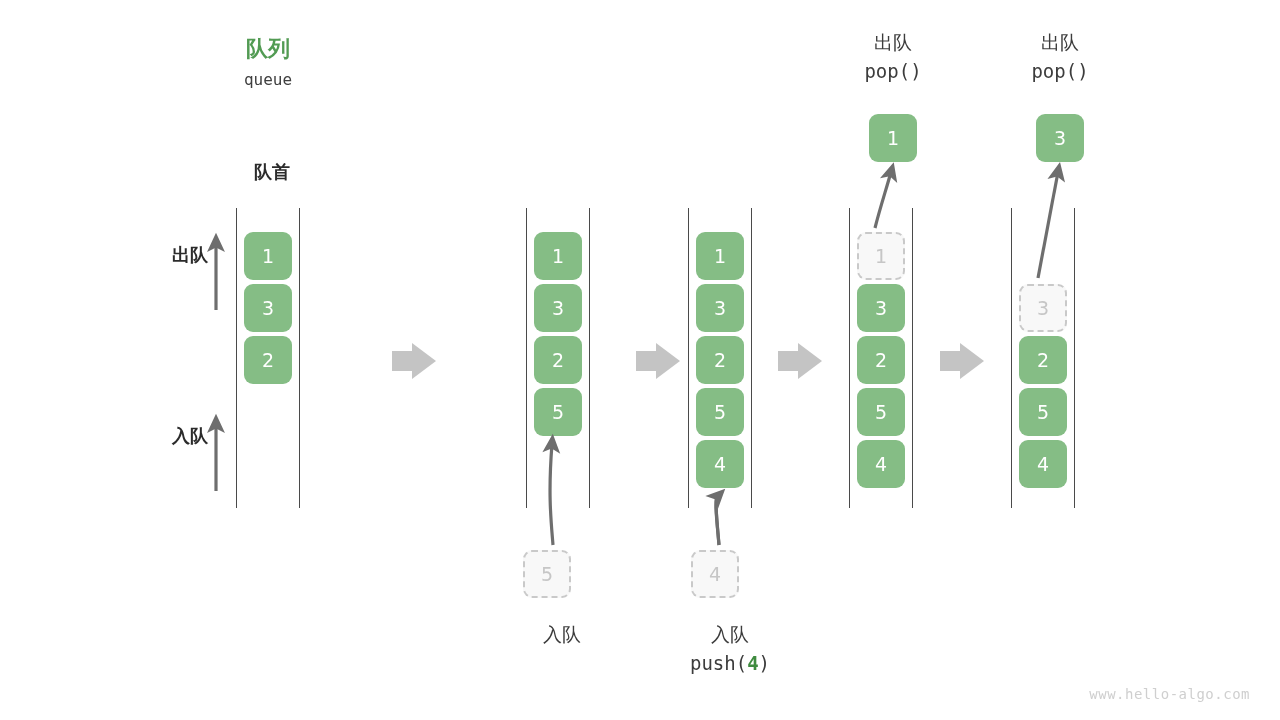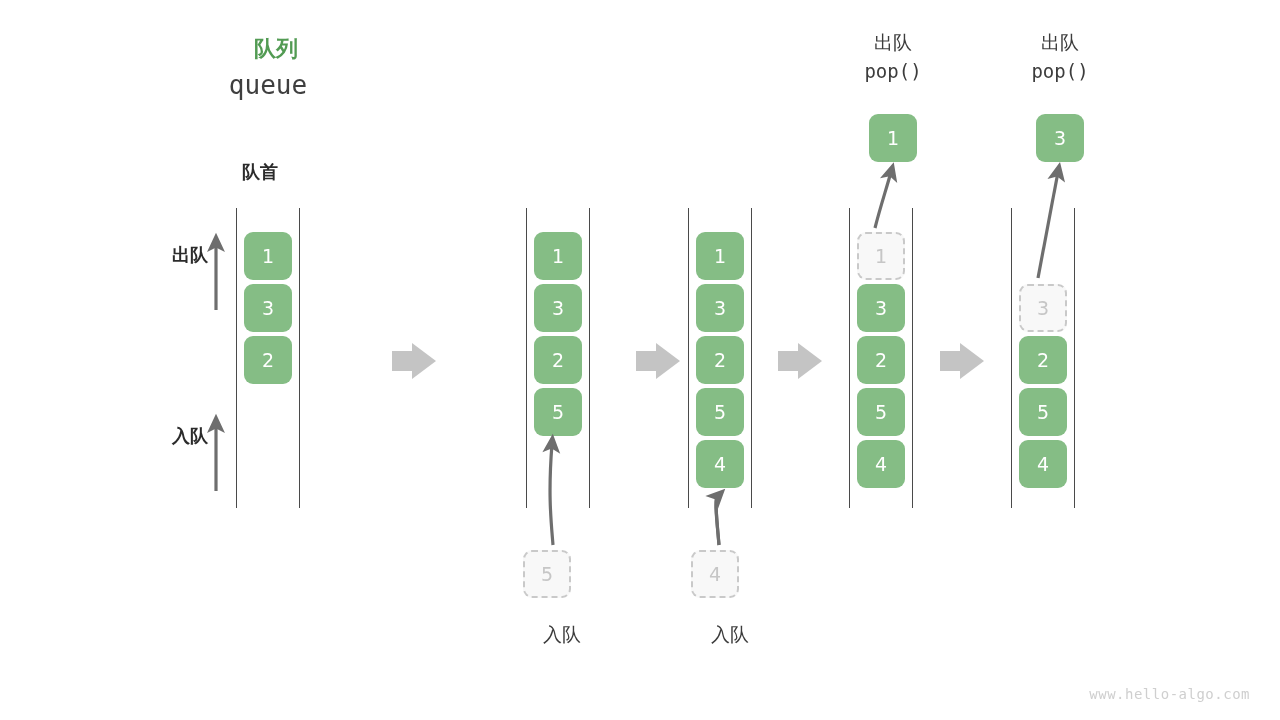--- a/index.html
+++ b/index.html
@@ -26,21 +26,21 @@
   .title-cn {
     position: absolute;
     font-size: 22px;
     font-weight: bold;
     color: #529b53;
     text-align: center;
     white-space: nowrap;
   }
   .title-en {
     position: absolute;
-    font-size: 26px;
+    font-size: 16px;
     font-family: "DejaVu Sans Mono", "Liberation Mono", monospace;
     color: #3f3f3f;
     text-align: center;
     white-space: nowrap;
   }
   .edge-label {
     position: absolute;
     font-size: 18px;
     font-weight: bold;
     color: #2b2b2b;
@@ -148,24 +148,24 @@
     width: 1280px;
     height: 720px;
     pointer-events: none;
   }
 </style>
 </head>
 <body>
 
 <div class="stage">
 
-  <div class="title-cn" style="left:176px; top:34px; width:200px;">队列</div>
+  <div class="title-cn" style="left:168px; top:34px; width:200px;">队列</div>
   <div class="title-en" style="left:168px; top:70px; width:200px;">queue</div>
 
-  <div class="edge-label" style="left:160px; top:160px; width:200px;">队首</div>
+  <div class="edge-label" style="left:172px; top:160px; width:200px;">队首</div>
 
   <div class="edge-label" style="left:118px; top:243px; width:90px; text-align:right;">出队</div>
   <div class="edge-label" style="left:118px; top:424px; width:90px; text-align:right;">入队</div>
 
   <div class="op-label" style="left:793px; top:28px;">
     <span class="cn">出队</span>
     <span class="code"><span>pop(</span><span class="arg"></span><span>)</span></span>
   </div>
 
   <div class="op-label" style="left:960px; top:28px;">
@@ -202,20 +202,21 @@
     <div class="rail right"></div>
     <div class="cell filled" style="top:24px;">1</div>
     <div class="cell filled" style="top:76px;">3</div>
     <div class="cell filled" style="top:128px;">2</div>
     <div class="cell filled" style="top:180px;">5</div>
     <div class="cell filled" style="top:232px;">4</div>
   </div>
   <div class="float-cell ghost" style="left:691px; top:550px;">4</div>
   <div class="op-label" style="left:630px; top:620px;">
     <span class="cn">入队</span>
+    <span class="code"><span>push(</span><span class="arg">4</span><span>)</span></span>
   </div>
 
   <div class="column" style="left:849px;">
     <div class="rail left"></div>
     <div class="rail right"></div>
     <div class="cell ghost" style="top:24px;">1</div>
     <div class="cell filled" style="top:76px;">3</div>
     <div class="cell filled" style="top:128px;">2</div>
     <div class="cell filled" style="top:180px;">5</div>
     <div class="cell filled" style="top:232px;">4</div>

